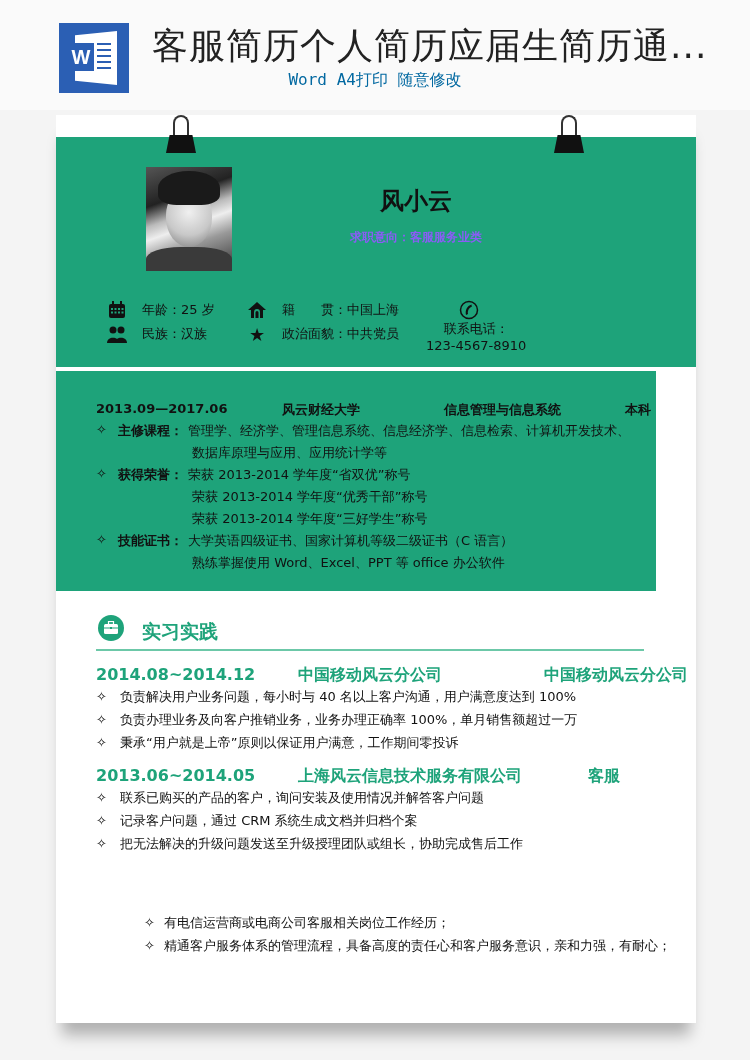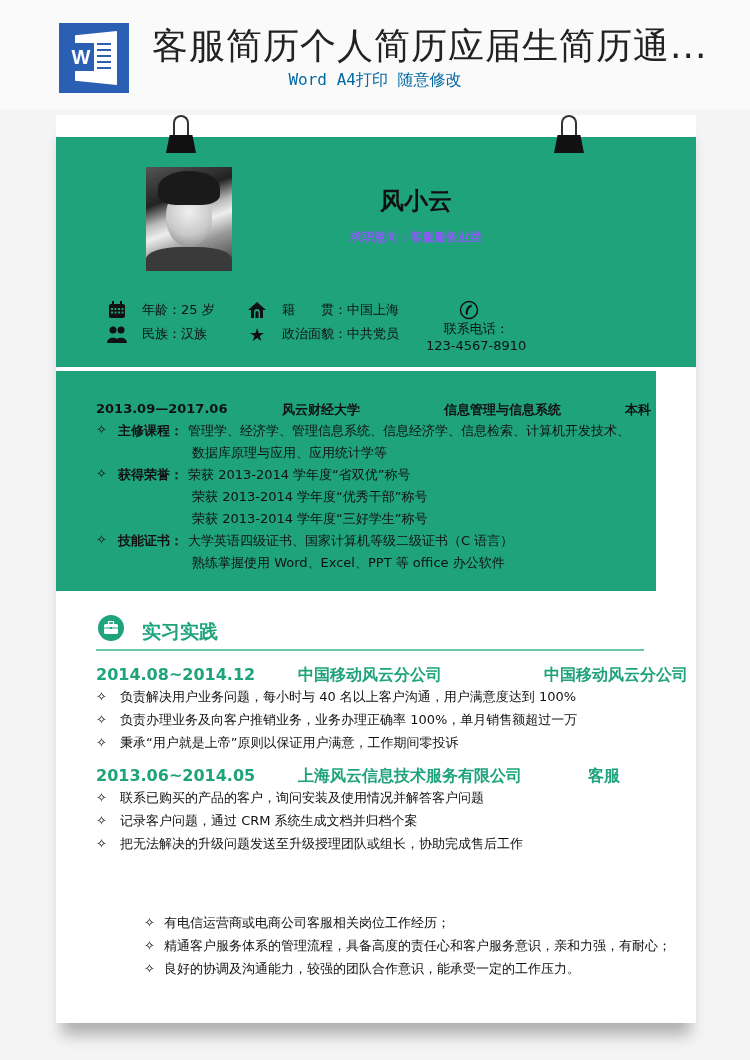--- a/index.html
+++ b/index.html
@@ -213,15 +213,14 @@
     <span style="left:202px">上海风云信息技术服务有限公司</span>
     <span style="left:492px">客服</span>
   </div>
   <div class="bl" style="top:674px"><span class="bul">✧</span><span>联系已购买的产品的客户，询问安装及使用情况并解答客户问题</span></div>
   <div class="bl" style="top:697px"><span class="bul">✧</span><span>记录客户问题，通过 CRM 系统生成文档并归档个案</span></div>
   <div class="bl" style="top:720px"><span class="bul">✧</span><span>把无法解决的升级问题发送至升级授理团队或组长，协助完成售后工作</span></div>
 
 
   <div class="self" style="top:799px"><span class="bul">✧</span><span>有电信运营商或电商公司客服相关岗位工作经历；</span></div>
   <div class="self" style="top:822px"><span class="bul">✧</span><span>精通客户服务体系的管理流程，具备高度的责任心和客户服务意识，亲和力强，有耐心；</span></div>
-  <div class="self" style="top:845px"><span class="bul">✧</span><span>良好的协调及沟通能力，较强的团队合作意识，能承受一定的工作压力。</span></div>
 
 </div>
 
 </body></html>

